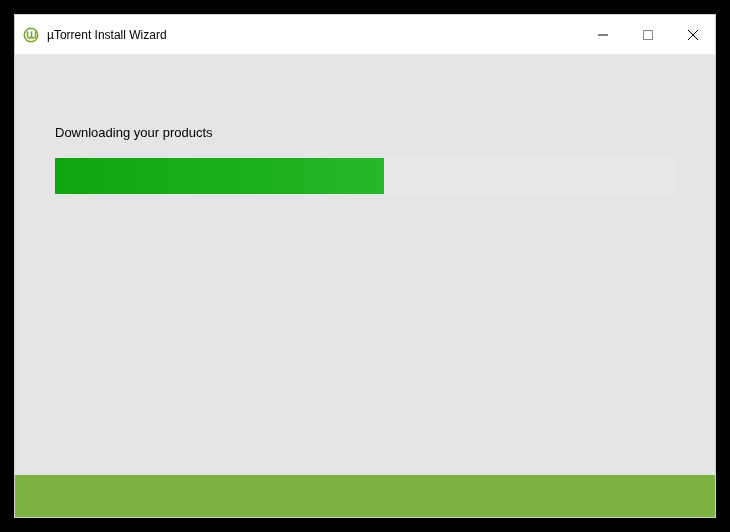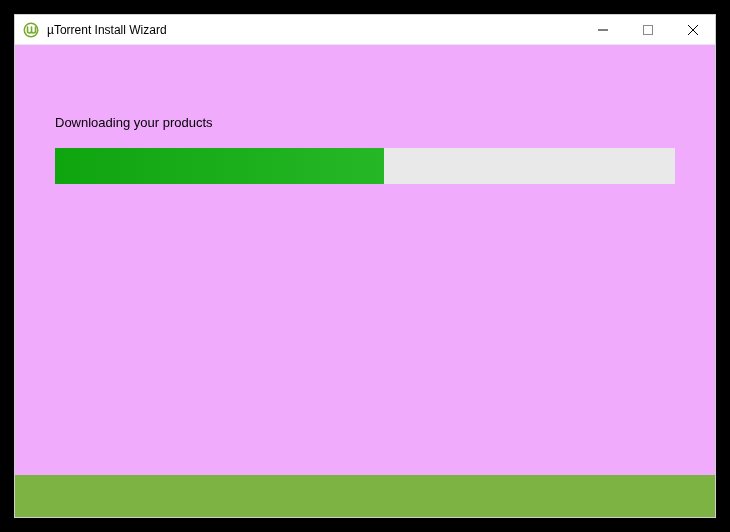--- a/index.html
+++ b/index.html
@@ -27,21 +27,21 @@
       top: 4px;
       left: 4px;
       right: 4px;
       bottom: 4px;
       background: #fff;
       display: flex;
       flex-direction: column;
       border: 1px solid #d0d0d0;
     }
     .titlebar {
-      height: 30px;
+      height: 40px;
       background: #fff;
       display: flex;
       align-items: center;
       padding-left: 8px;
       border-bottom: 1px solid #e8e8e8;
     }
     .app-icon {
       width: 16px;
       height: 16px;
       margin-right: 8px;
@@ -71,21 +71,21 @@
       font-size: 10px;
       color: #000;
     }
     .win-btn svg {
       width: 10px;
       height: 10px;
     }
     .content {
       flex: 1;
       padding: 70px 40px 0 40px;
-      background: #f0abfc;
+      background: #e5e5e5;
     }
     .status-text {
       font-size: 13px;
       color: #000;
       margin-bottom: 18px;
     }
     .progress-bar {
       width: 100%;
       height: 36px;
       background: #e9e9e9;

